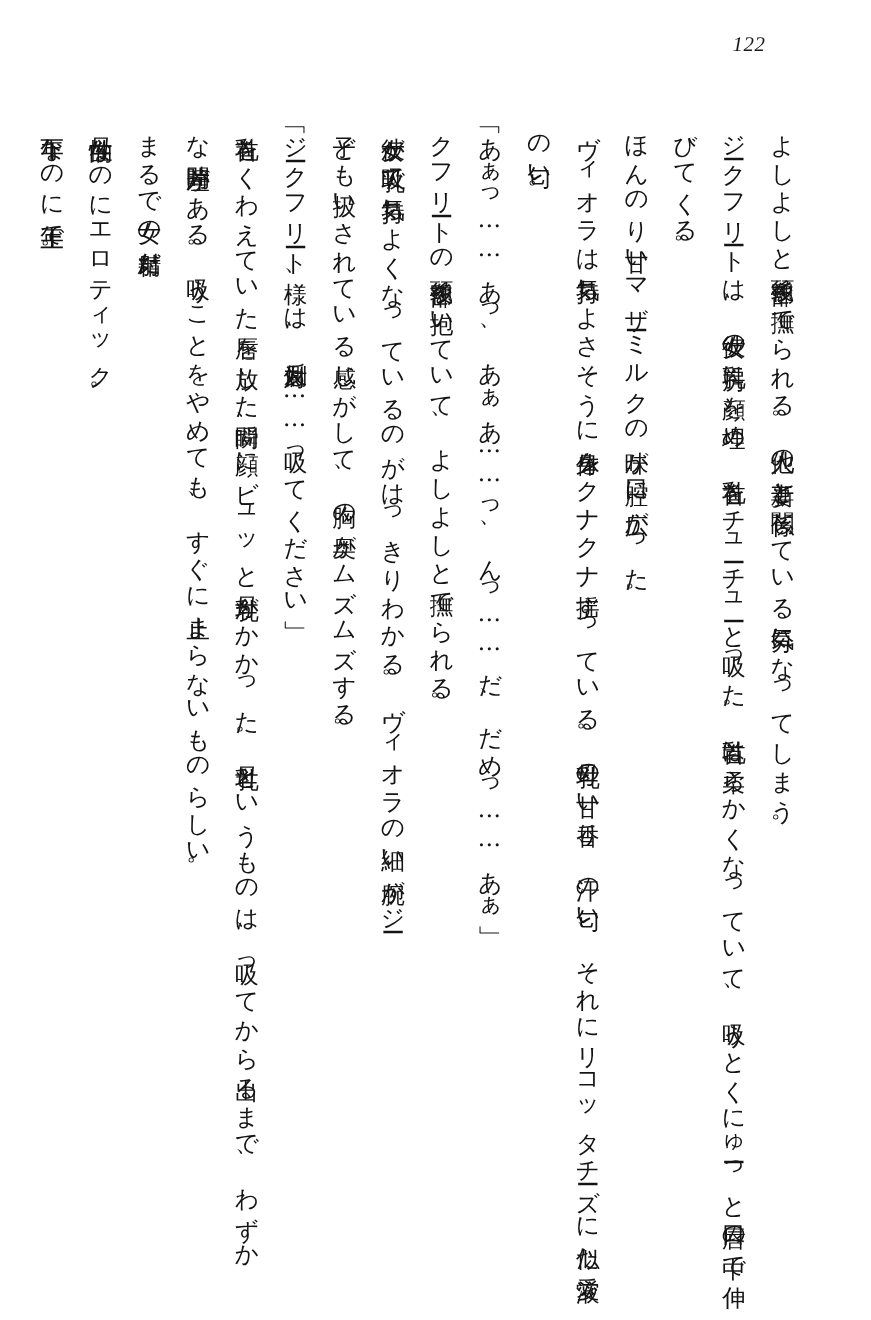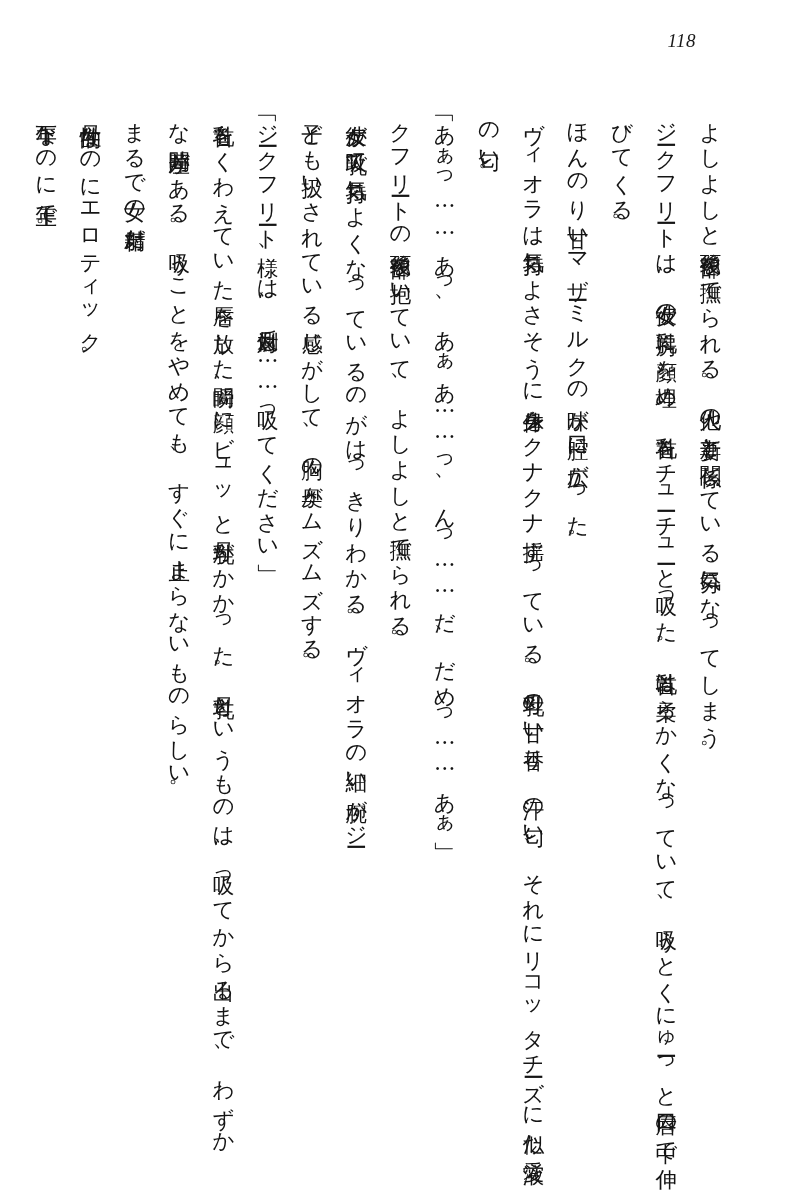--- a/index.html
+++ b/index.html
@@ -41,21 +41,21 @@
     text-align: left;
     white-space: pre-wrap;
     color: #141414;
   }
 </style>
 </head>
 <body>
 
 <div class="page">
 
-  <div class="page-number">118</div>
+  <div class="page-number">122</div>
 
   <div class="body-text">よしよしと後頭部を撫でられる。他人の新妻と関係している気分になってしまう。
 ジークフリートは、彼女の乳房に顔を埋め、乳首をチューチューと吸った。乳首は柔らかくなっていて、吸うとくにゅーっと口唇の中で伸びてくる。
 ほんのり甘いマザーミルクの味が口腔に広がった。
 ヴィオラは気持ちよさそうに身体をクナクナ揺すっている。母乳の甘い香り、汗の匂い、それにリコッタチーズに似た愛液の匂い。
 「あぁっ……あっ、あぁあ……っ、んっ……だ、だめっ……あぁ」
 クフリートの後頭部を抱いていて、よしよしと撫でられる。
 彼女が吸乳で気持ちよくなっているのがはっきりわかる。ヴィオラの細い腕がジー
 子ども扱いされている感じがして、胸の奥がムズムズする。
 「ジークフリート様、は、反対側も……吸ってください」

